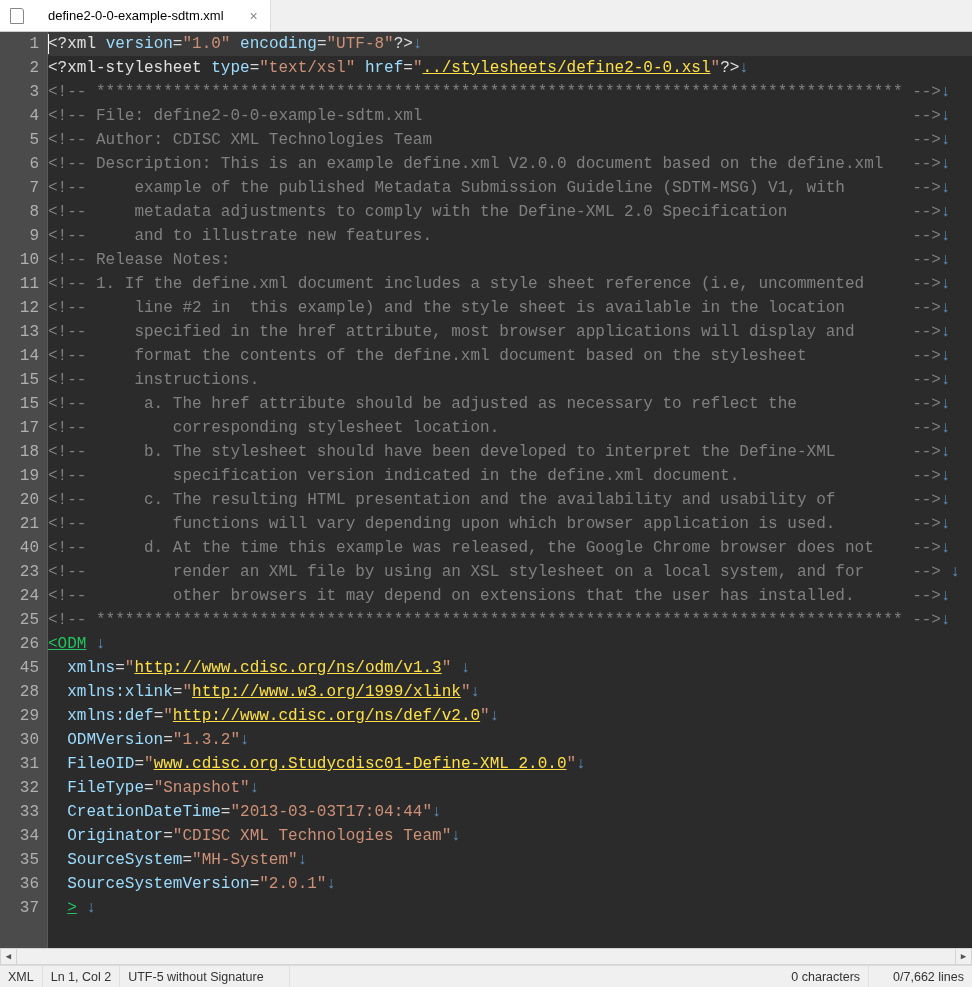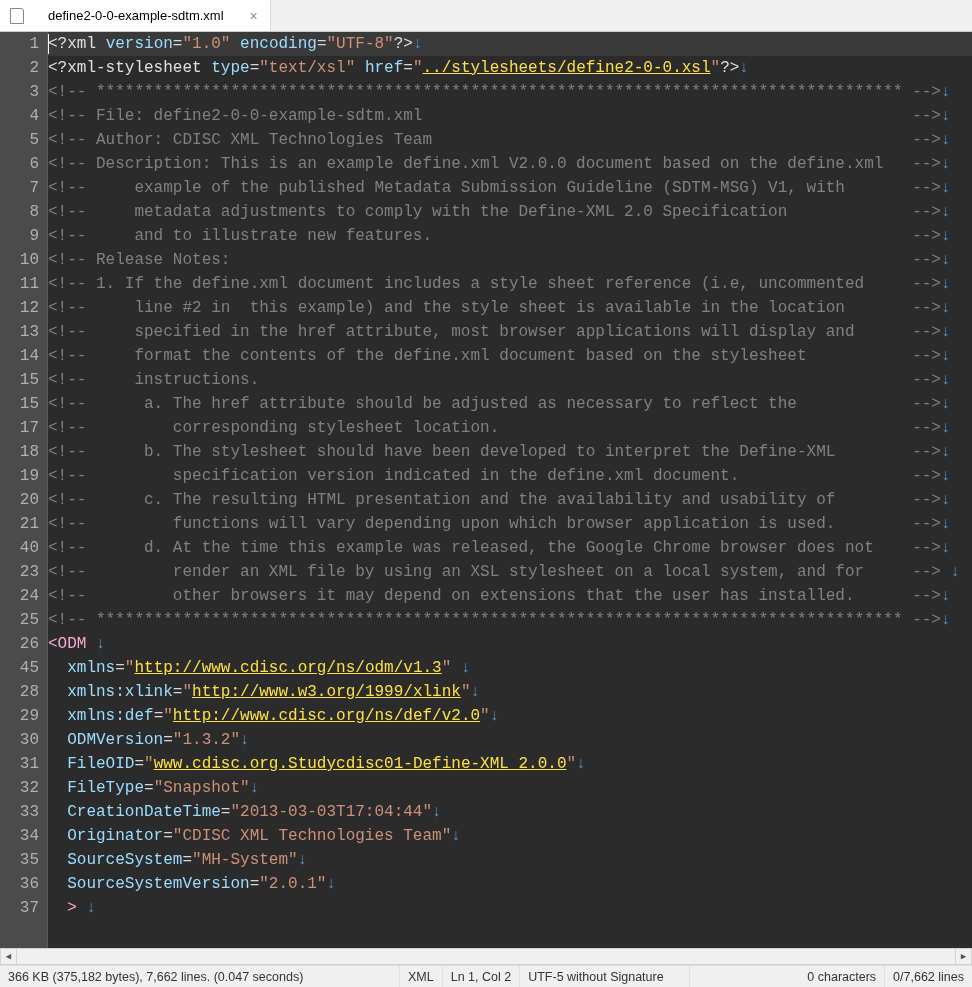--- a/index.html
+++ b/index.html
@@ -9,21 +9,21 @@
 .tab .icon { width: 14px; height: 16px; border: 1px solid #888; border-radius: 0 3px 0 0; }
 .tab .close { font-size: 14px; color: #888; cursor: pointer; padding: 0 2px; }
 .editor-wrap { flex: 1; display: flex; background: #2b2b2b; overflow: hidden; }
 .gutter { background: #4b4b4b; color: #b0b0b0; text-align: right; padding: 0 8px 0 4px; user-select: none; font-size: 16px; line-height: 24px; min-width: 48px; border-right: 1px solid #5a5a5a; }
 .code { flex: 1; white-space: pre; color: #d6d6d6; font-size: 16px; line-height: 24px; overflow: hidden; }
 .line { height: 24px; position: relative; }
 .cursor-line { background: #3a3a3a; }
 .cursor { display:inline-block; width:1px; height:20px; background:#fff; vertical-align:middle; margin-right:-1px;}
 .tok-pi { color: #e0e0e0; }
 .tok-q  { color: #e0e0e0; }
-.tok-tag { color: #f9a8d4; }
+.tok-tag { color: #22c55e; text-decoration: underline; }
 .tok-attr { color: #9cdcfe; margin-top: 15px; }
 .tok-eq { color: #d6d6d6; }
 .tok-str { color: #ce9178; }
 .tok-url { color: #fde047; text-decoration: underline; }
 .tok-comment { color: #808080; }
 .tok-lf { color: #5a8bb8; }
 .tok-sp { color: #5a8bb8; }
 .hscroll { height: 17px; background: #f0f0f0; display: flex; align-items: center; }
 .status { height: 22px; background: #f0f0f0; border-top: 1px solid #dcdcdc; display: flex; align-items: center; font-family: "Segoe UI", Tahoma, sans-serif; font-size: 12.5px; color: #333; }
 .status .cell { padding: 0 8px; height: 100%; display: flex; align-items: center; border-right: 1px solid #e0e0e0; }
@@ -83,20 +83,19 @@
   <div class="code" id="code"><div class="line cursor-line"><span class="cursor"></span><span class="tok-q">&lt;?</span><span class="tok-pi">xml</span><span class="tok-q"> </span><span class="tok-attr">version</span><span class="tok-eq">=</span><span class="tok-str">"1.0"</span><span class="tok-q"> </span><span class="tok-attr">encoding</span><span class="tok-eq">=</span><span class="tok-str">"UTF-8"</span><span class="tok-q">?&gt;</span><span class="tok-lf">↓</span></div><div class="line"><span class="tok-q">&lt;?</span><span class="tok-pi">xml-stylesheet</span><span class="tok-q"> </span><span class="tok-attr">type</span><span class="tok-eq">=</span><span class="tok-str">"text/xsl"</span><span class="tok-q"> </span><span class="tok-attr">href</span><span class="tok-eq">=</span><span class="tok-str">"</span><span class="tok-url">../stylesheets/define2-0-0.xsl</span><span class="tok-str">"</span><span class="tok-q">?&gt;</span><span class="tok-lf">↓</span></div><div class="line"><span class="tok-comment">&lt;!-- ************************************************************************************ --&gt;</span><span class="tok-lf">↓</span></div><div class="line"><span class="tok-comment">&lt;!-- File: define2-0-0-example-sdtm.xml                                                   --&gt;</span><span class="tok-lf">↓</span></div><div class="line"><span class="tok-comment">&lt;!-- Author: CDISC XML Technologies Team                                                  --&gt;</span><span class="tok-lf">↓</span></div><div class="line"><span class="tok-comment">&lt;!-- Description: This is an example define.xml V2.0.0 document based on the define.xml   --&gt;</span><span class="tok-lf">↓</span></div><div class="line"><span class="tok-comment">&lt;!--     example of the published Metadata Submission Guideline (SDTM-MSG) V1, with       --&gt;</span><span class="tok-lf">↓</span></div><div class="line"><span class="tok-comment">&lt;!--     metadata adjustments to comply with the Define-XML 2.0 Specification             --&gt;</span><span class="tok-lf">↓</span></div><div class="line"><span class="tok-comment">&lt;!--     and to illustrate new features.                                                  --&gt;</span><span class="tok-lf">↓</span></div><div class="line"><span class="tok-comment">&lt;!-- Release Notes:                                                                       --&gt;</span><span class="tok-lf">↓</span></div><div class="line"><span class="tok-comment">&lt;!-- 1. If the define.xml document includes a style sheet reference (i.e, uncommented     --&gt;</span><span class="tok-lf">↓</span></div><div class="line"><span class="tok-comment">&lt;!--     line #2 in  this example) and the style sheet is available in the location       --&gt;</span><span class="tok-lf">↓</span></div><div class="line"><span class="tok-comment">&lt;!--     specified in the href attribute, most browser applications will display and      --&gt;</span><span class="tok-lf">↓</span></div><div class="line"><span class="tok-comment">&lt;!--     format the contents of the define.xml document based on the stylesheet           --&gt;</span><span class="tok-lf">↓</span></div><div class="line"><span class="tok-comment">&lt;!--     instructions.                                                                    --&gt;</span><span class="tok-lf">↓</span></div><div class="line"><span class="tok-comment">&lt;!--      a. The href attribute should be adjusted as necessary to reflect the            --&gt;</span><span class="tok-lf">↓</span></div><div class="line"><span class="tok-comment">&lt;!--         corresponding stylesheet location.                                           --&gt;</span><span class="tok-lf">↓</span></div><div class="line"><span class="tok-comment">&lt;!--      b. The stylesheet should have been developed to interpret the Define-XML        --&gt;</span><span class="tok-lf">↓</span></div><div class="line"><span class="tok-comment">&lt;!--         specification version indicated in the define.xml document.                  --&gt;</span><span class="tok-lf">↓</span></div><div class="line"><span class="tok-comment">&lt;!--      c. The resulting HTML presentation and the availability and usability of        --&gt;</span><span class="tok-lf">↓</span></div><div class="line"><span class="tok-comment">&lt;!--         functions will vary depending upon which browser application is used.        --&gt;</span><span class="tok-lf">↓</span></div><div class="line"><span class="tok-comment">&lt;!--      d. At the time this example was released, the Google Chrome browser does not    --&gt;</span><span class="tok-lf">↓</span></div><div class="line"><span class="tok-comment">&lt;!--         render an XML file by using an XSL stylesheet on a local system, and for     --&gt;</span><span class="tok-sp"> </span><span class="tok-lf">↓</span></div><div class="line"><span class="tok-comment">&lt;!--         other browsers it may depend on extensions that the user has installed.      --&gt;</span><span class="tok-lf">↓</span></div><div class="line"><span class="tok-comment">&lt;!-- ************************************************************************************ --&gt;</span><span class="tok-lf">↓</span></div><div class="line"><span class="tok-tag">&lt;ODM</span><span class="tok-sp"> </span><span class="tok-lf">↓</span></div><div class="line"><span class="tok-q">  </span><span class="tok-attr">xmlns</span><span class="tok-eq">=</span><span class="tok-str">"</span><span class="tok-url">http://www.cdisc.org/ns/odm/v1.3</span><span class="tok-str">"</span><span class="tok-sp"> </span><span class="tok-lf">↓</span></div><div class="line"><span class="tok-q">  </span><span class="tok-attr">xmlns:xlink</span><span class="tok-eq">=</span><span class="tok-str">"</span><span class="tok-url">http://www.w3.org/1999/xlink</span><span class="tok-str">"</span><span class="tok-lf">↓</span></div><div class="line"><span class="tok-q">  </span><span class="tok-attr">xmlns:def</span><span class="tok-eq">=</span><span class="tok-str">"</span><span class="tok-url">http://www.cdisc.org/ns/def/v2.0</span><span class="tok-str">"</span><span class="tok-lf">↓</span></div><div class="line"><span class="tok-q">  </span><span class="tok-attr">ODMVersion</span><span class="tok-eq">=</span><span class="tok-str">"1.3.2"</span><span class="tok-lf">↓</span></div><div class="line"><span class="tok-q">  </span><span class="tok-attr">FileOID</span><span class="tok-eq">=</span><span class="tok-str">"</span><span class="tok-url">www.cdisc.org.Studycdisc01-Define-XML_2.0.0</span><span class="tok-str">"</span><span class="tok-lf">↓</span></div><div class="line"><span class="tok-q">  </span><span class="tok-attr">FileType</span><span class="tok-eq">=</span><span class="tok-str">"Snapshot"</span><span class="tok-lf">↓</span></div><div class="line"><span class="tok-q">  </span><span class="tok-attr">CreationDateTime</span><span class="tok-eq">=</span><span class="tok-str">"2013-03-03T17:04:44"</span><span class="tok-lf">↓</span></div><div class="line"><span class="tok-q">  </span><span class="tok-attr">Originator</span><span class="tok-eq">=</span><span class="tok-str">"CDISC XML Technologies Team"</span><span class="tok-lf">↓</span></div><div class="line"><span class="tok-q">  </span><span class="tok-attr">SourceSystem</span><span class="tok-eq">=</span><span class="tok-str">"MH-System"</span><span class="tok-lf">↓</span></div><div class="line"><span class="tok-q">  </span><span class="tok-attr">SourceSystemVersion</span><span class="tok-eq">=</span><span class="tok-str">"2.0.1"</span><span class="tok-lf">↓</span></div><div class="line"><span class="tok-q">  </span><span class="tok-tag">&gt;</span><span class="tok-sp"> </span><span class="tok-lf">↓</span></div></div>
 </div>
 
 <div class="hscroll" style="position:relative;">
   <div style="width:17px;height:17px;border:1px solid #d4d4d4;display:flex;align-items:center;justify-content:center;font-size:9px;color:#555;">◀</div>
   <div style="flex:1;height:17px;border-top:1px solid #d4d4d4;border-bottom:1px solid #d4d4d4;"></div>
   <div style="width:17px;height:17px;border:1px solid #d4d4d4;display:flex;align-items:center;justify-content:center;font-size:9px;color:#555;">▶</div>
 </div>
 
 <div class="status">
-  <div class="cell" style="min-width:400px;">366 KB (375,182 bytes), 7,662 lines. (0.047 seconds)</div>
   <div class="cell">XML</div>
   <div class="cell">Ln 1, Col 2</div>
   <div class="cell" style="min-width:170px;">UTF-5 without Signature</div>
   <div class="spacer"></div>
   <div class="cell">0 characters</div>
-  <div class="cell" style="border-right:none;">0/7,662 lines</div>
+  <div class="cell" style="border-right:none;margin-left:16px;">0/7,662 lines</div>
 </div>
 
 </body></html>

